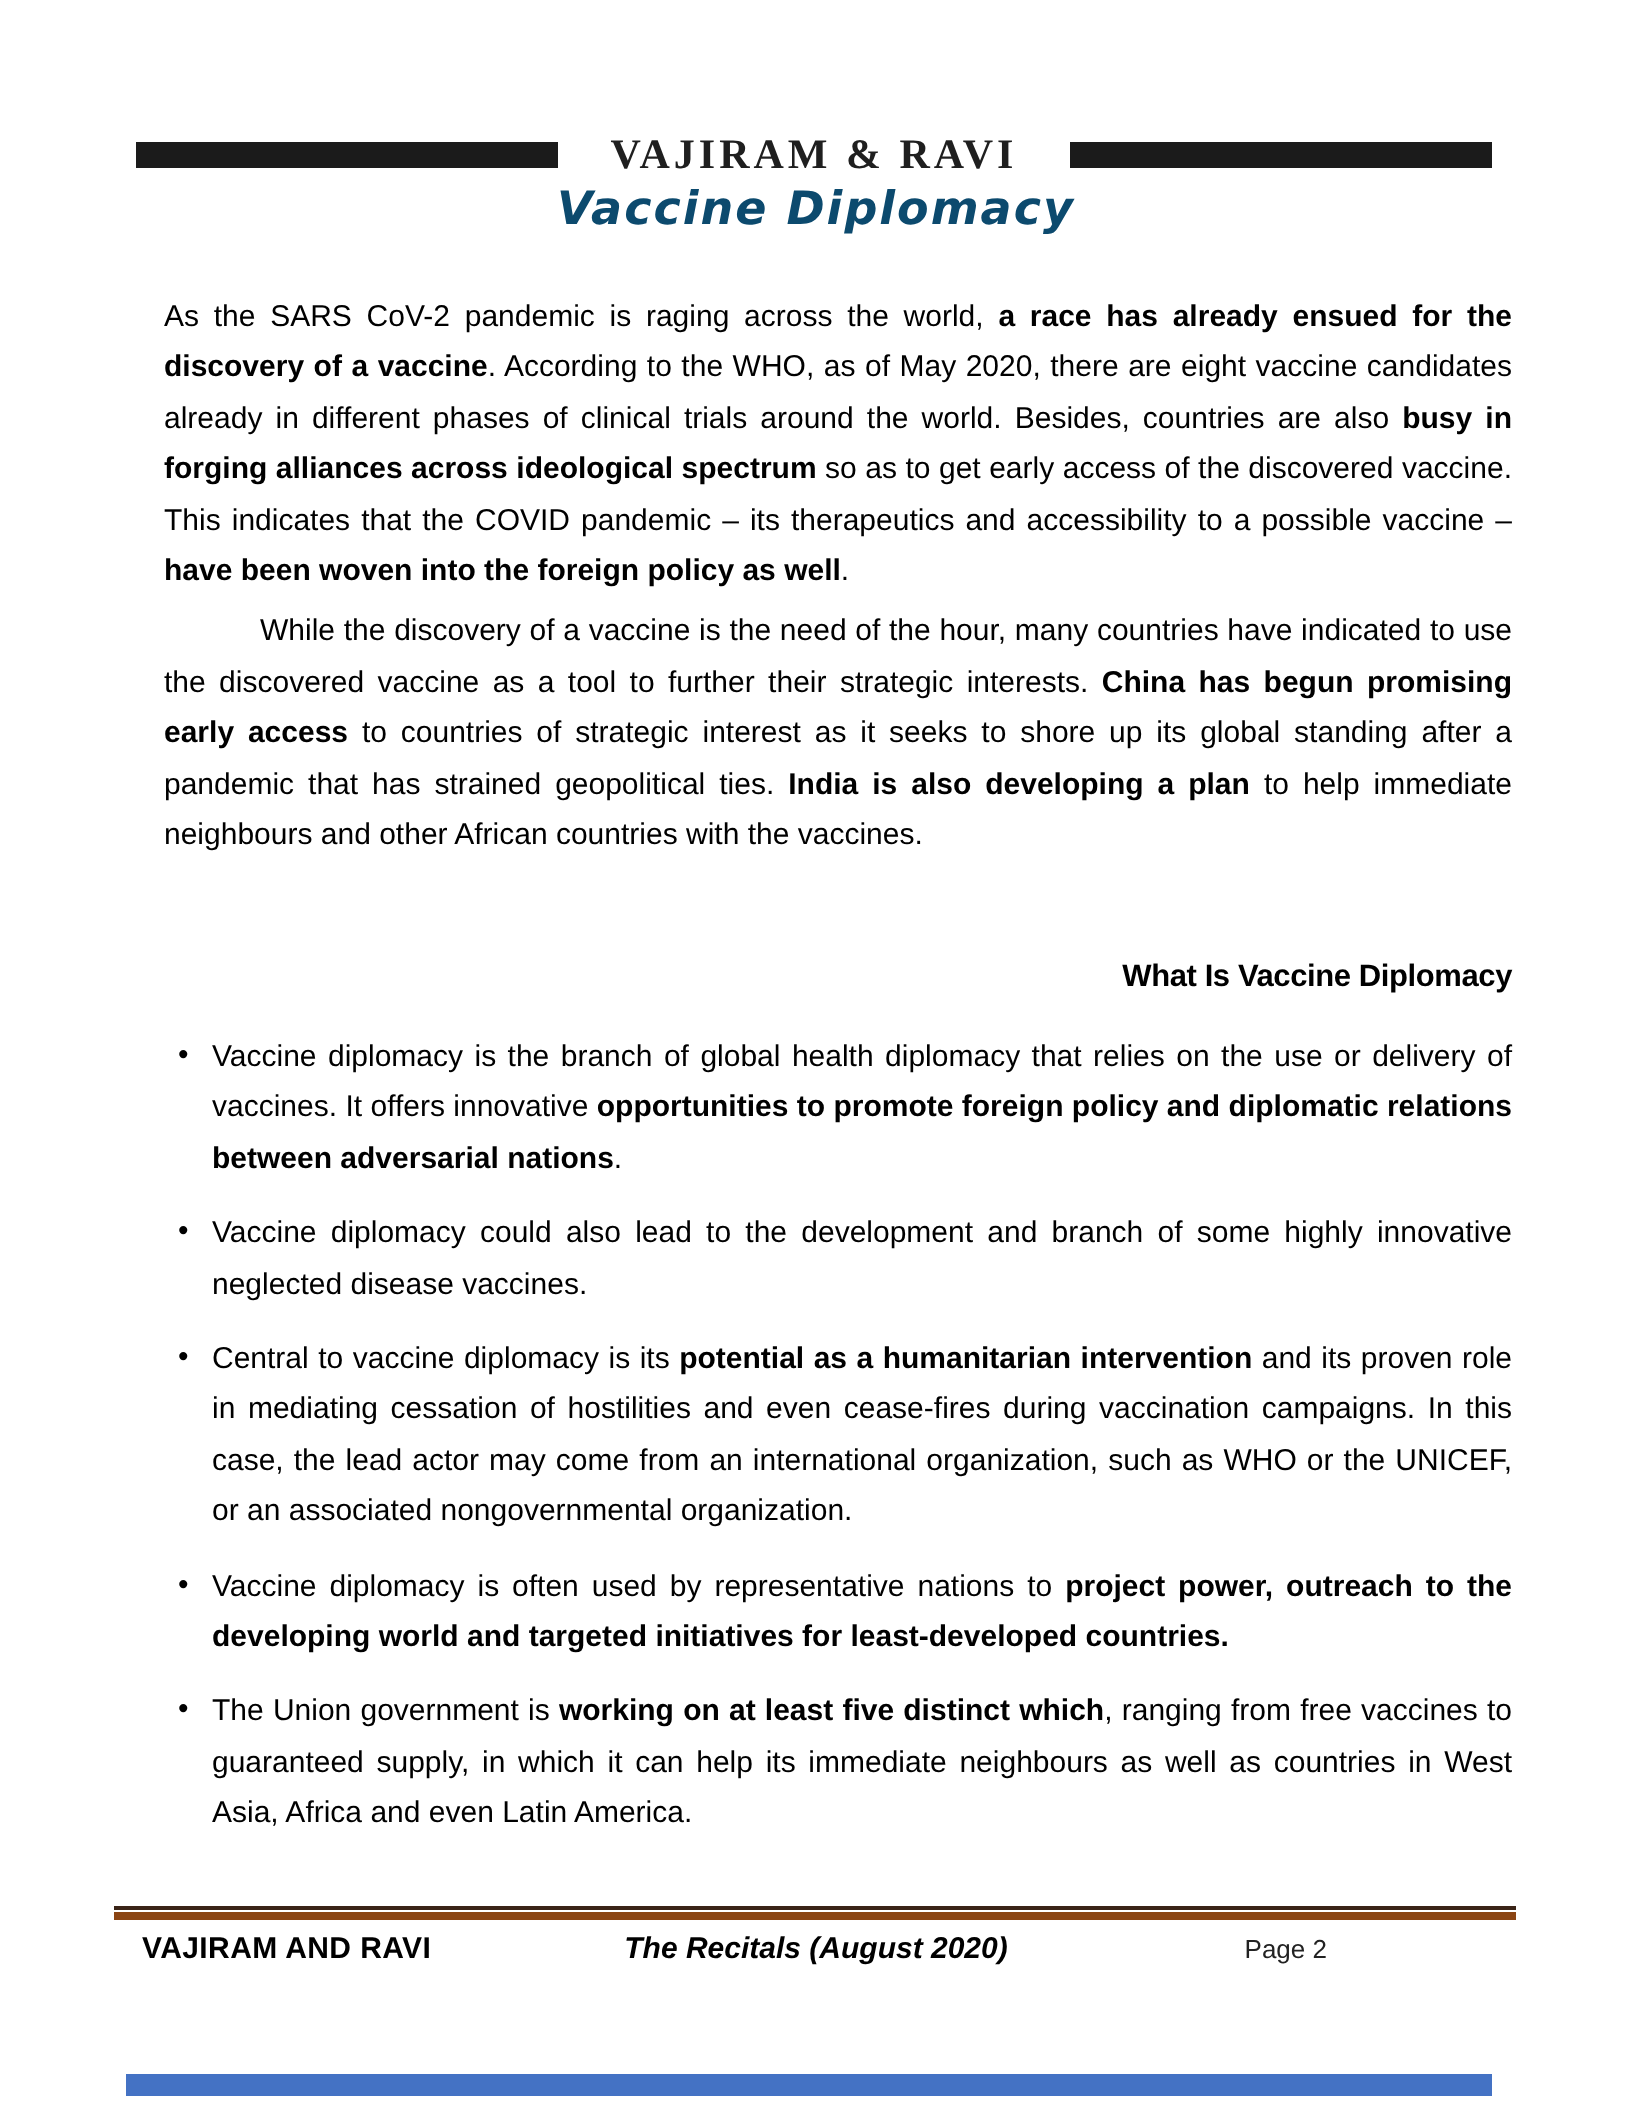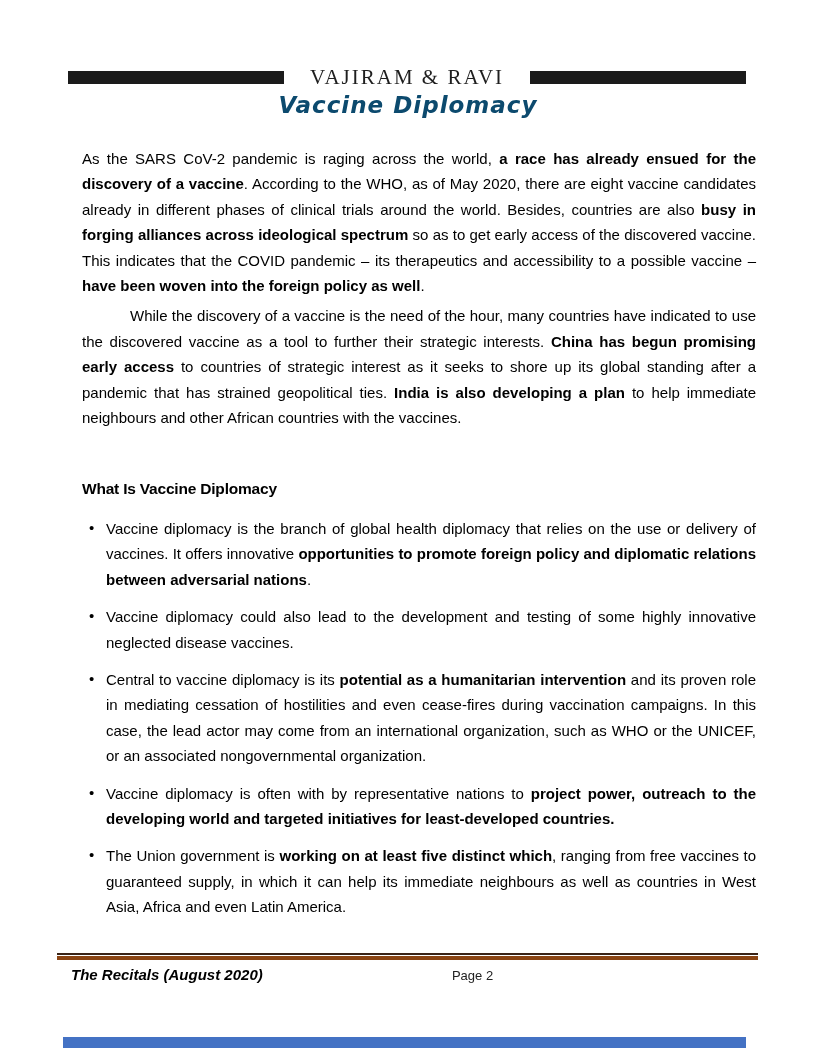--- a/index.html
+++ b/index.html
@@ -7,55 +7,55 @@
     position:relative; width:816px; height:1056px; background:#ffffff;
     font-family:"Liberation Sans", sans-serif; color:#000; overflow:hidden;
   }
   
   .brandrow {
     position:absolute; top:64px; left:68px; width:678px; height:26px;
     display:flex; align-items:center;
   }
   .brandbar { flex:1; height:13px; background:#1b1b1b; }
   .brandname {
-    padding:0 26px; font-family:"Liberation Serif", serif; font-weight:normal;
+    padding:0 26px; font-family:"Liberation Serif", serif; font-weight:bold;
     font-size:21px; letter-spacing:2px; color:#1f1f1f; white-space:nowrap;
   }
   
   .pagetitle {
     position:absolute; top:92px; left:0; width:816px; text-align:center;
     font-family:"DejaVu Sans", sans-serif; font-style:italic; font-weight:bold;
     font-size:23px; letter-spacing:1px; color:#0c4a6e;
   }
   
   .bodytext {
     position:absolute; top:146px; left:82px; width:674px;
     font-size:15px; line-height:25.4px; text-align:justify;
   }
   .para { margin:0 0 5px 0; }
   .para.indent { text-indent:48px; }
   .heading {
     margin:46px 0 14px 0; font-weight:bold; font-size:15.5px;
-    text-align:left; letter-spacing:-0.2px;
+    text-align:right; letter-spacing:-0.2px;
   }
   .bullet { position:relative; padding-left:24px; margin:0 0 12px 0; }
   .bullet .dot { position:absolute; left:7px; top:-1px; font-size:15px; }
   b { font-weight:bold; }
   
   .footsep { position:absolute; left:57px; width:701px; top:953px; }
   .sep-dark { height:2px; background:#3a2417; }
   .sep-gap { height:1px; background:#ffffff; }
   .sep-brown { height:4px; background:#8B4513; }
   .footrow {
     position:absolute; left:71px; width:674px; top:966px;
     display:flex; align-items:baseline;
   }
   .f-left  { flex:1; font-weight:bold; font-size:15px; letter-spacing:0.2px; }
-  .f-center{ flex:1.3; font-weight:bold; font-style:italic; font-size:15px; }
-  .f-right { flex:1; text-align:left; font-size:13px; color:#222; }
+  .f-center{ flex:1.3; text-align:center; font-weight:bold; font-style:italic; font-size:15px; }
+  .f-right { flex:1; text-align:center; font-size:13px; color:#222; }
   
   .bottombar { position:absolute; left:63px; width:683px; top:1037px; height:11px; background:#4472C4; }
 </style>
 </head>
 <body>
 
 <div class="page">
 
   <div class="brandrow">
     <div class="brandbar" style="background: rgb(27, 27, 27);"></div>
@@ -71,43 +71,44 @@
         <p class="para indent"><span>While the discovery of a vaccine is the need of the hour, many countries have indicated to use the discovered vaccine as a tool to further their strategic interests. </span><b>China has begun promising early access</b><span> to countries of strategic interest as it seeks to shore up its global standing after a pandemic that has strained geopolitical ties. </span><b>India is also developing a plan</b><span> to help immediate neighbours and other African countries with the vaccines.</span></p>
       </div>
     <div id="sections">
         <div class="heading">What Is Vaccine Diplomacy</div>
         <div class="bullet">
           <span class="dot">•</span>
           <div class="btext"><span>Vaccine diplomacy is the branch of global health diplomacy that relies on the use or delivery of vaccines. It offers innovative </span><b>opportunities to promote foreign policy and diplomatic relations between adversarial nations</b><span>.</span></div>
         </div>
         <div class="bullet">
           <span class="dot">•</span>
-          <div class="btext"><span>Vaccine diplomacy could also lead to the development and testing of some highly innovative neglected disease vaccines.</span></div>
+          <div class="btext"><span>Vaccine diplomacy could also lead to the development and branch of some highly innovative neglected disease vaccines.</span></div>
         </div>
         <div class="bullet">
           <span class="dot">•</span>
           <div class="btext"><span>Central to vaccine diplomacy is its </span><b>potential as a humanitarian intervention</b><span> and its proven role in mediating cessation of hostilities and even cease-fires during vaccination campaigns. In this case, the lead actor may come from an international organization, such as WHO or the UNICEF, or an associated nongovernmental organization.</span></div>
         </div>
         <div class="bullet">
           <span class="dot">•</span>
-          <div class="btext"><span>Vaccine diplomacy is often with by representative nations to </span><b>project power, outreach to the developing world and targeted initiatives for least-developed countries.</b></div>
+          <div class="btext"><span>Vaccine diplomacy is often used by representative nations to </span><b>project power, outreach to the developing world and targeted initiatives for least-developed countries.</b></div>
         </div>
         <div class="bullet">
           <span class="dot">•</span>
           <div class="btext"><span>The Union government is </span><b>working on at least five distinct which</b><span>, ranging from free vaccines to guaranteed supply, in which it can help its immediate neighbours as well as countries in West Asia, Africa and even Latin America.</span></div>
         </div>
       </div>
   </div>
 
   <div class="footsep">
     <div class="sep-dark" style="background: rgb(58, 36, 23);"></div>
     <div class="sep-gap"></div>
     <div class="sep-brown" style="background: rgb(139, 69, 19);"></div>
   </div>
 
   <div class="footrow">
+    <div class="f-left">VAJIRAM AND RAVI</div>
     <div class="f-center">The Recitals (August 2020)</div>
     <div class="f-right">Page 2</div>
   </div>
 
   <div class="bottombar" style="background: rgb(68, 114, 196);"></div>
 
 </div>
 
 </body></html>

